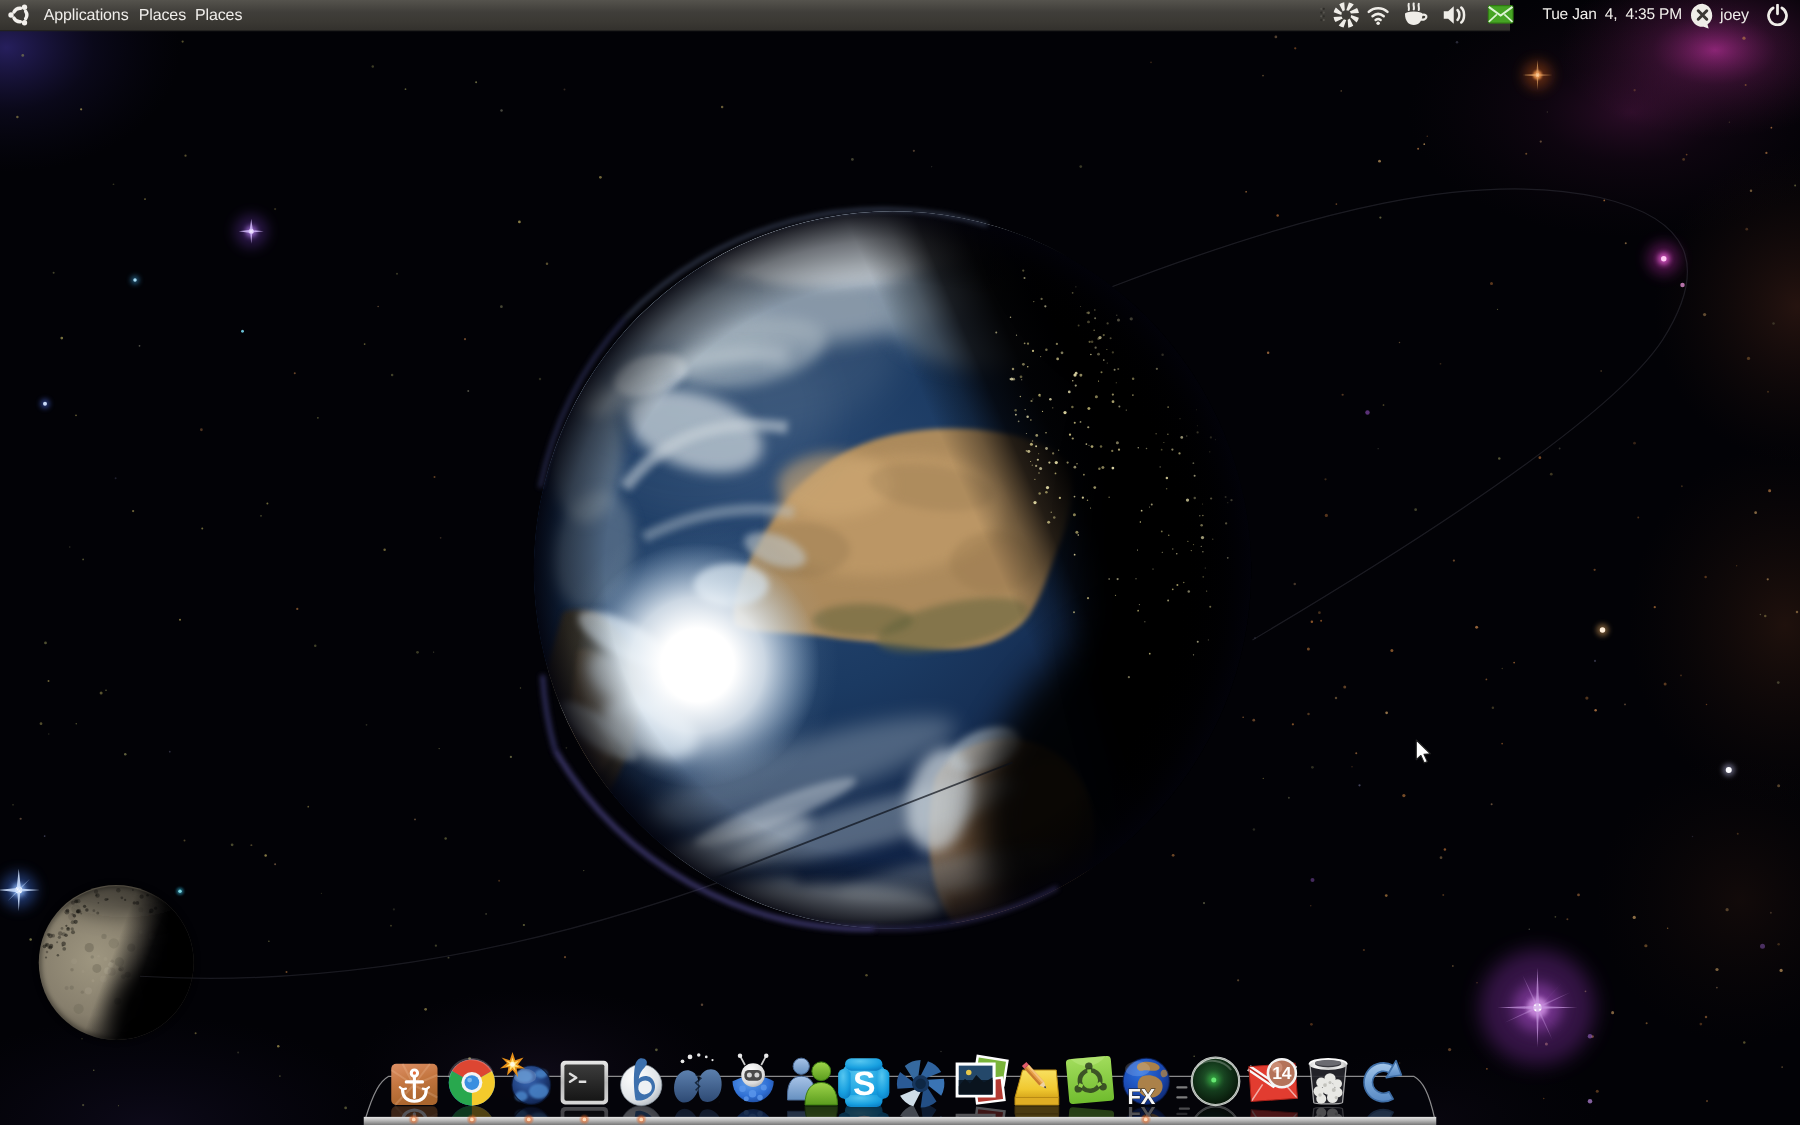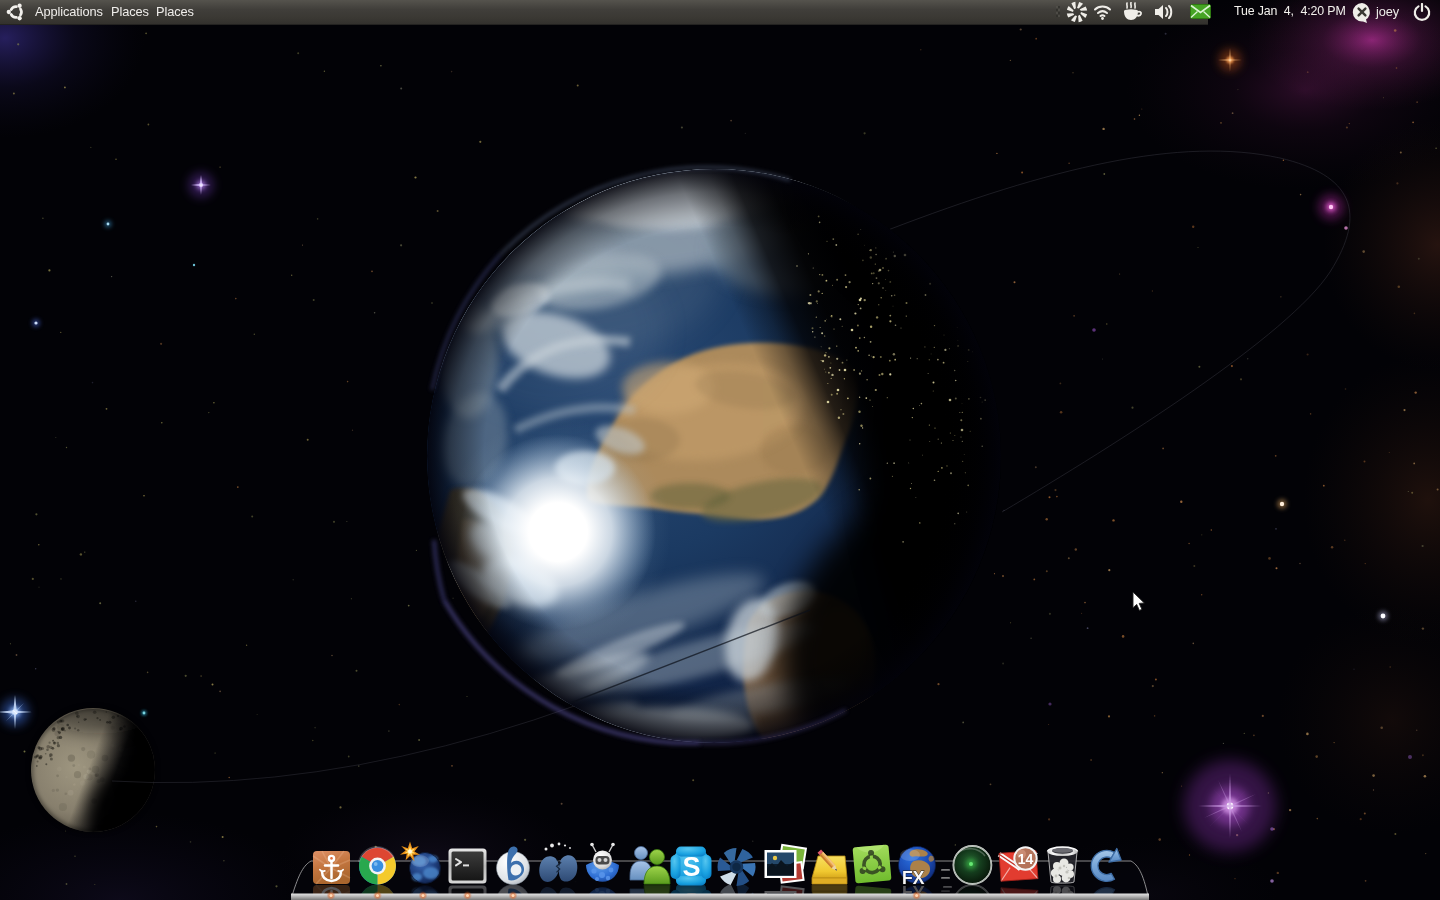--- a/index.html
+++ b/index.html
@@ -1306,21 +1306,21 @@
 <svg style="position:absolute;left:1153px;top:3px" width="22" height="18" viewBox="0 0 22 18">
         <path d="M2,6 L5.5,6 L10,2 L10,16 L5.5,12 L2,12 Z" fill="#efede8"></path>
 <path d="M13,5 C15,6.8 15,11.2 13,13" fill="none" stroke="#efede8" stroke-width="2" stroke-linecap="round"></path>
 <path d="M16,3 C19,5.5 19,12.5 16,15" fill="none" stroke="#efede8" stroke-width="2" stroke-linecap="round"></path>
       </svg>
 <svg style="position:absolute;left:1190px;top:4px" width="21" height="15" viewBox="0 0 21 15">
 <rect x="0.5" y="0.5" width="20" height="14" rx="1.5" fill="#46a424" stroke="#2e7a10" stroke-width="1"></rect>
 <path d="M1,1.5 L10.5,8.5 L20,1.5" fill="none" stroke="#dcf4d4" stroke-width="1.6"></path>
 <path d="M1,13.5 L7.5,7.5 M20,13.5 L13.5,7.5" fill="none" stroke="#dcf4d4" stroke-width="1.3"></path>
 </svg>
-<div class="m" id="clock" style="left:1234px;color:#f2f0ec;font-size:12.4px;letter-spacing:-0.15px">Tue Jan  4,  4:20 PM</div>
+<div class="m" id="clock" style="left:1234px;color:#f2f0ec;font-size:12.4px;letter-spacing:-0.15px">Tue Jan  4,  4:35 PM</div>
 <svg style="position:absolute;left:1351px;top:2px" width="22" height="21" viewBox="0 0 22 21">
 <path d="M11,1 A9.2,9.2 0 1 0 11,19.4 L12,19.4 L16,21 L15,17.5 A9.2,9.2 0 0 0 11,1 Z" fill="#efede8"></path>
 <path d="M7.6,6.6 L14.4,13.4 M14.4,6.6 L7.6,13.4" stroke="#3a3833" stroke-width="2.4" stroke-linecap="round"></path>
 </svg>
 <div class="m" style="left:1376px">joey</div>
 <svg style="position:absolute;left:1413px;top:3px" width="18" height="18" viewBox="0 0 18 18">
 <path d="M5.5,3.4 A7.2,7.2 0 1 0 12.5,3.4" fill="none" stroke="#efede8" stroke-width="2.2" stroke-linecap="round"></path>
 <line x1="9" y1="1" x2="9" y2="8" stroke="#efede8" stroke-width="2.2" stroke-linecap="round"></line>
 </svg>
 </div>

